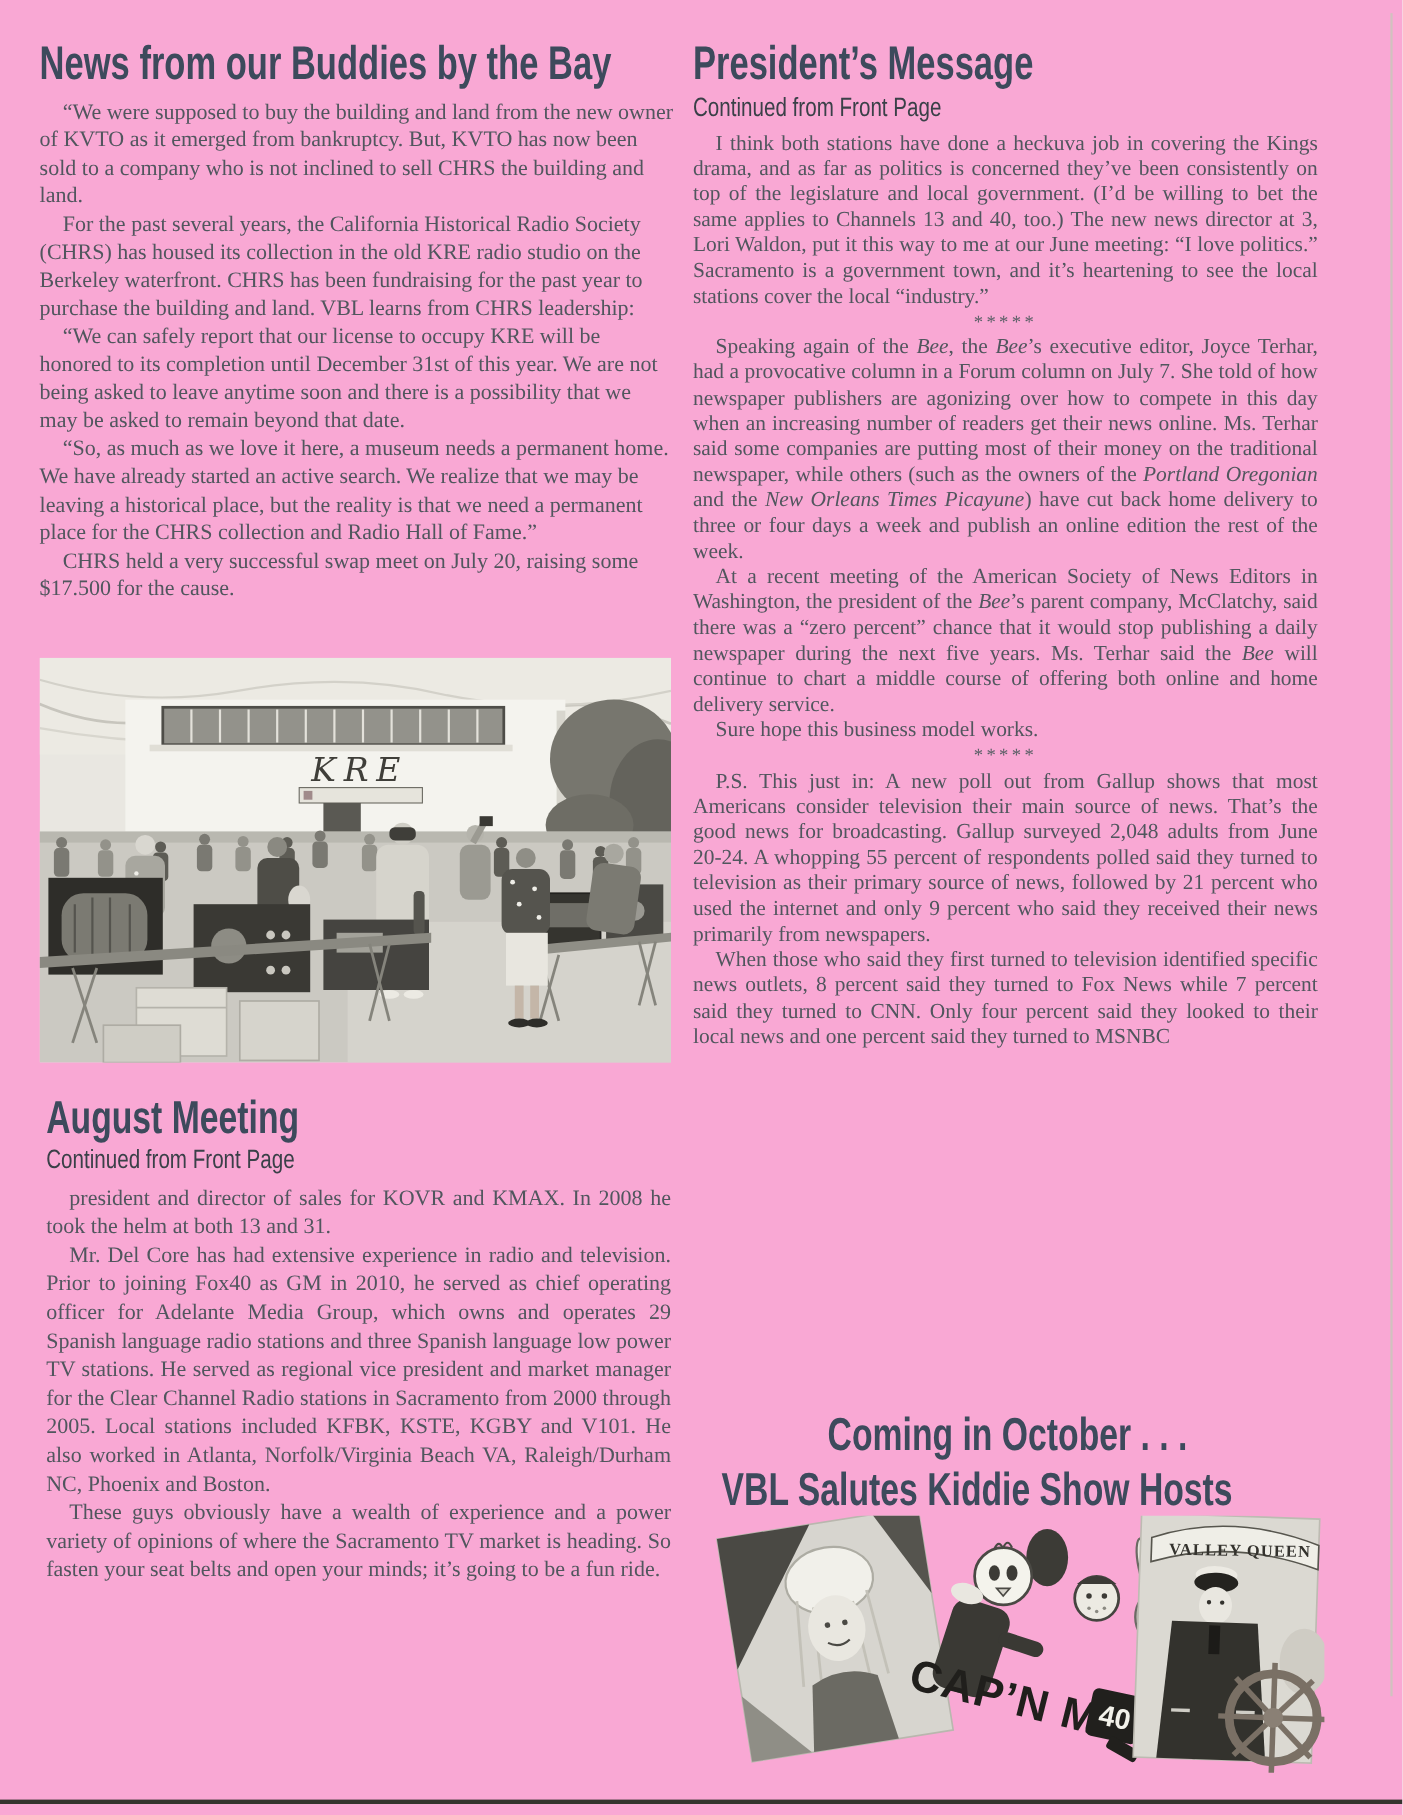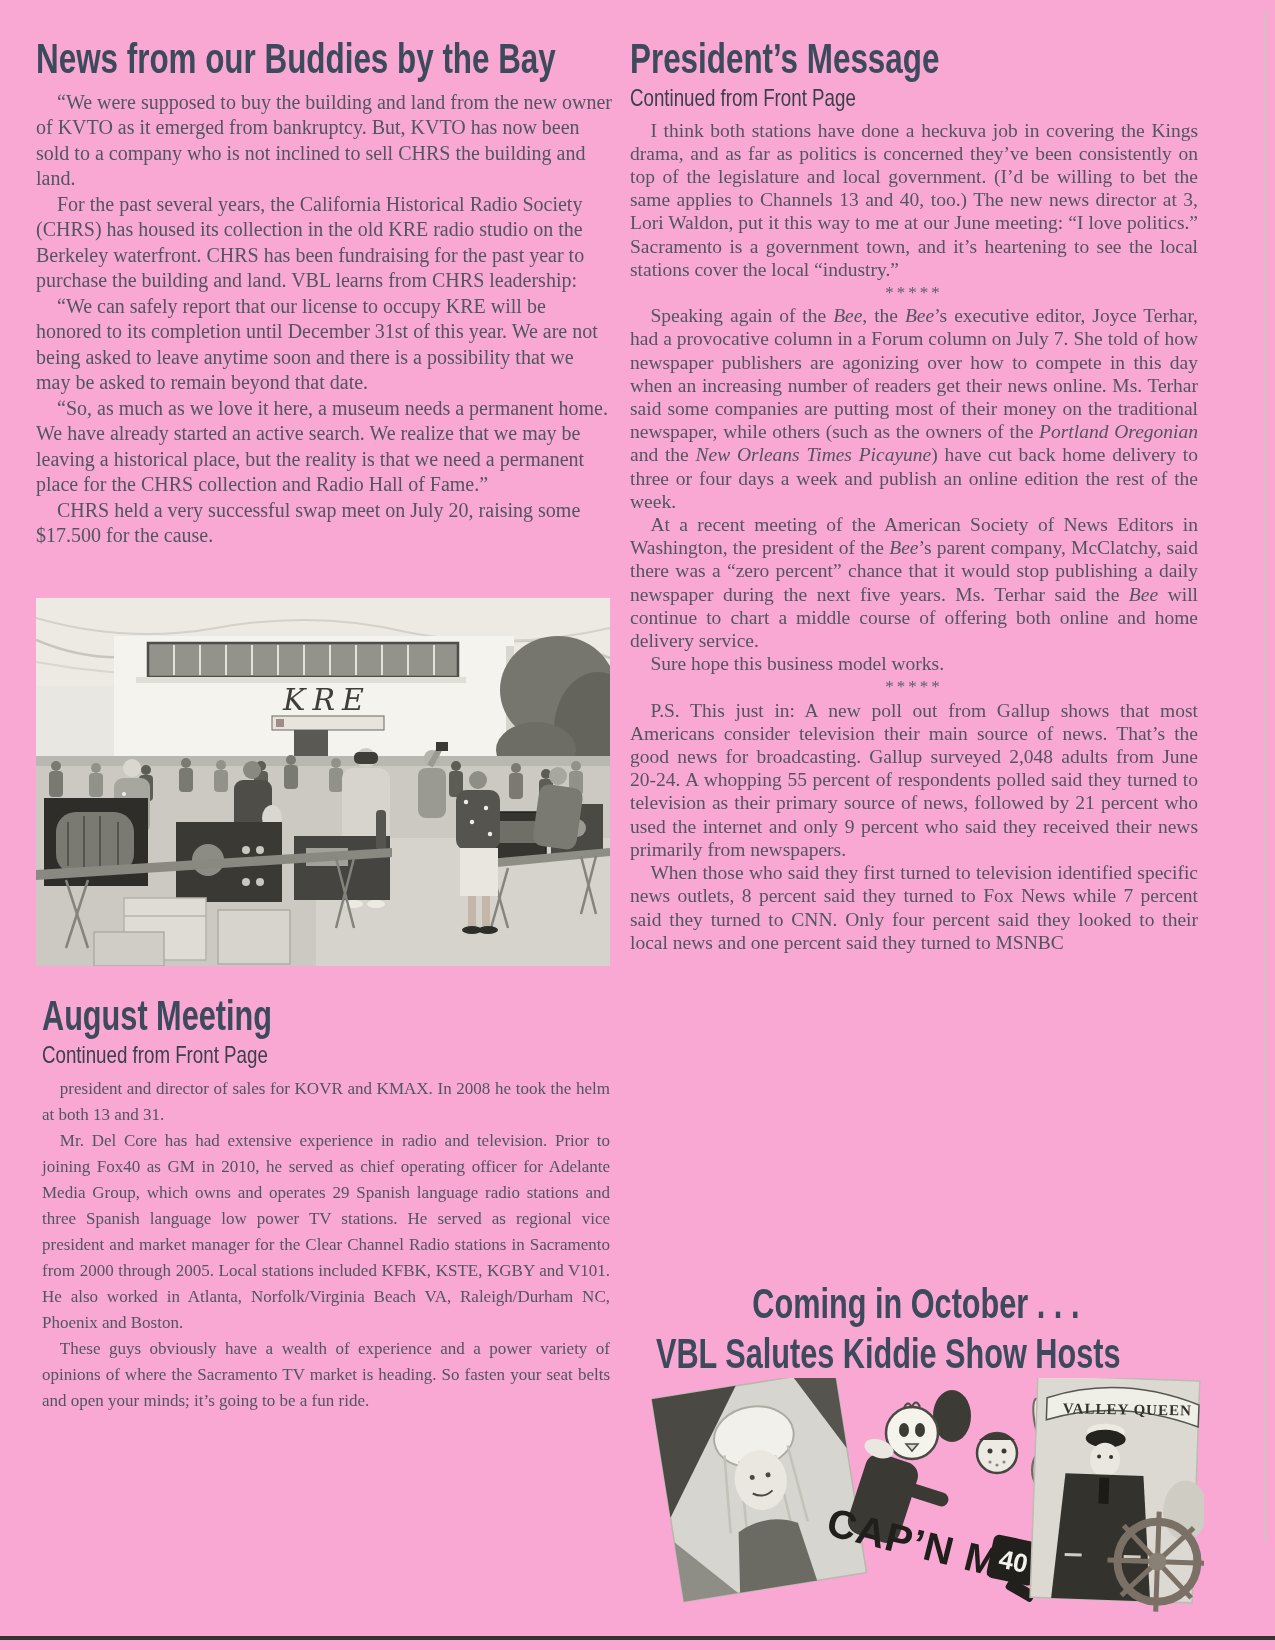--- a/index.html
+++ b/index.html
@@ -16,21 +16,21 @@
     transform:scaleX(0.73); transform-origin:0 0;
     white-space:nowrap; margin:0; letter-spacing:0;
   }
   .h-sub {
     font-family:"Liberation Sans", sans-serif; font-weight:400;
     font-size:24px; line-height:1.12; color:#3a4048;
     transform:scaleX(0.78); transform-origin:0 0;
     white-space:nowrap; margin:4px 0 0 0;
   }
   .body-a1 { margin-top:9px; font-size:20px; line-height:25.5px; }
-  .body-a2 { margin-top:7px; font-size:17px; line-height:26px; }
+  .body-a2 { margin-top:7px; font-size:20px; line-height:26px; }
   .body-right { margin-top:7px; font-size:19.5px; line-height:23.2px; }
   .para { margin:0; text-indent:1.05em; }
   .justify .para { text-align:justify; }
   .sep { margin:0; text-align:center; text-indent:0; letter-spacing:3px; font-size:17px; color:#5a5f66; }
   .coming-line { margin:0; }
   .coming-line + .coming-line { margin-top:6px; }
   .bottom-rule { left:0; top:1636px; width:1275px; height:4px; background:#35342f; }
   .edge-line { left:1264px; top:12px; width:2px; height:1530px; background:#c9c7bb; opacity:.85; }
   i { font-style:italic; }
 </style>

